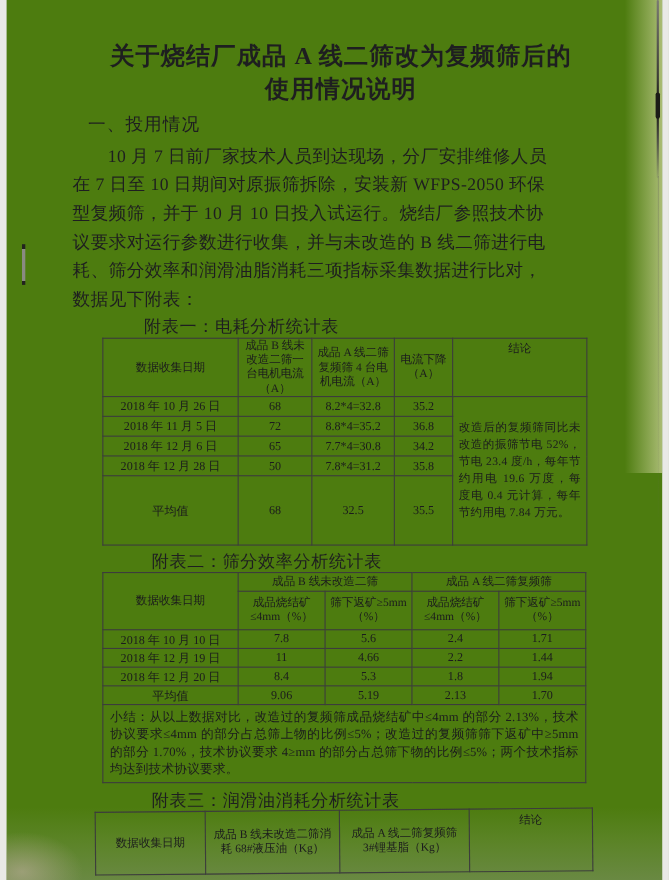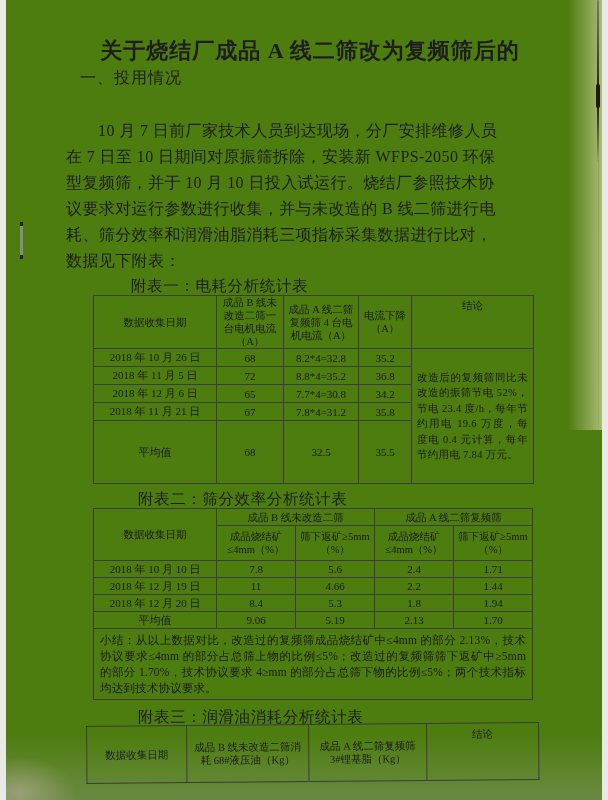--- a/index.html
+++ b/index.html
@@ -21,21 +21,21 @@
     background:linear-gradient(180deg,#22221e 0 4px,#8a8a82 4px calc(100% - 4px),#22221e calc(100% - 4px) 100%);}
   .scan-bottom-shade{position:absolute;left:0;right:0;bottom:0;height:66px;
     background:linear-gradient(180deg,rgba(163,170,158,0) 0%,rgba(163,170,158,.16) 45%,rgba(148,156,144,.4) 100%);}
   .scan-corner-smudge{position:absolute;left:-10px;bottom:-8px;width:80px;height:52px;
     background:radial-gradient(ellipse at 30% 70%,rgba(208,182,176,.5),rgba(208,182,176,0) 70%);}
   
   .content{position:absolute;left:60px;top:36px;width:488px;}
   .title{ text-align:center;font-size:22px;line-height:30px;font-weight:600;letter-spacing:1px;}
   .title.second{margin-bottom:6px;}
   .section-heading{font-size:16px;line-height:24px;margin-left:14px;letter-spacing:1px;}
-  .intro{margin-top:28px;font-size:16px;line-height:26px;letter-spacing:.4px;}
+  .intro{margin-top:4px;font-size:16px;line-height:26px;letter-spacing:.4px;}
   .intro .line{white-space:nowrap;}
   .intro .line.first{text-indent:2em;}
   .table-caption{font-size:15.5px;line-height:19px;margin-top:2px;margin-left:65px;letter-spacing:.6px;}
   .table-caption.c2,.table-caption.c3{margin-left:60px;padding-left:12px;}
   .table-caption.c2{margin-top:5px;}
   .table-caption.c3{margin-top:7px;}
   table{border-collapse:collapse;table-layout:fixed;margin-left:27px;width:440px;
     font-size:11px;text-align:center;color:#1b1b1d;}
   th,td{border:1px solid #3c3c3c;padding:0 2px;vertical-align:middle;font-weight:normal;overflow:hidden;}
   th{font-size:10.5px;line-height:13px;}
@@ -70,20 +70,21 @@
   <div class="scan-edge-right"></div>
   <div class="scan-edge-blob"></div>
   <div class="scan-edge-faint"></div>
   <div class="scan-left-bracket"></div>
   <div class="scan-bottom-shade"></div>
   <div class="scan-corner-smudge"></div>
 
   <div class="content">
 
     <div class="title">关于烧结厂成品 A 线二筛改为复频筛后的</div>
+    <div class="title second">使用情况说明</div>
 
     <div class="section-heading">一、投用情况</div>
 
     <div class="intro">
       <div class="line first">10 月 7 日前厂家技术人员到达现场，分厂安排维修人员</div>
       <div class="line">在 7 日至 10 日期间对原振筛拆除，安装新 WFPS-2050 环保</div>
       <div class="line">型复频筛，并于 10 月 10 日投入试运行。烧结厂参照技术协</div>
       <div class="line">议要求对运行参数进行收集，并与未改造的 B 线二筛进行电</div>
       <div class="line">耗、筛分效率和润滑油脂消耗三项指标采集数据进行比对，</div>
       <div class="line">数据见下附表：</div>
@@ -119,22 +120,22 @@
         <td>8.8*4=35.2</td>
         <td>36.8</td>
       </tr>
       <tr class="drow">
         <td>2018 年 12 月 6 日</td>
         <td>65</td>
         <td>7.7*4=30.8</td>
         <td>34.2</td>
       </tr>
       <tr class="drow">
-        <td>2018 年 11 月 21 日</td>
-        <td>67</td>
+        <td>2018 年 12 月 28 日</td>
+        <td>50</td>
         <td>7.8*4=31.2</td>
         <td>35.8</td>
       </tr>
       <tr class="arow">
         <td>平均值</td>
         <td>68</td>
         <td>32.5</td>
         <td>35.5</td>
       </tr>
     </tbody>

